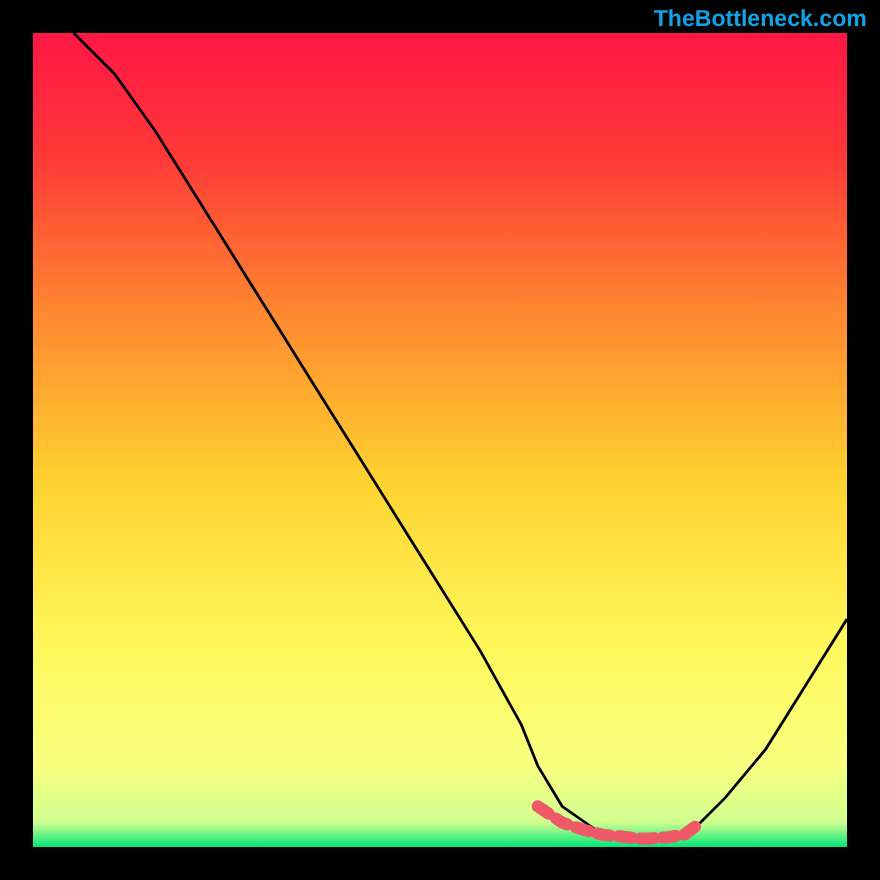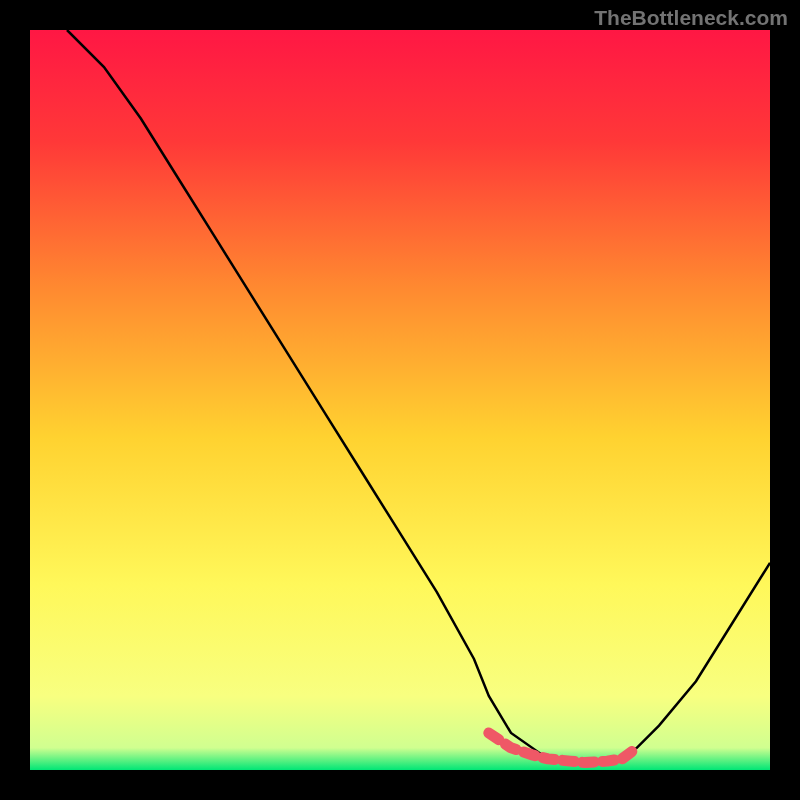--- a/index.html
+++ b/index.html
@@ -14,21 +14,21 @@
   .container {
     width: 800px;
     height: 800px;
     position: relative;
     background: #000;
   }
   .watermark {
     position: absolute;
     top: 6px;
     right: 12px;
-    color: #737373;
+    color: #0ea5e9;
     font-size: 21px;
     font-weight: bold;
     z-index: 10;
   }
   .plot-area {
     position: absolute;
     left: 30px;
     top: 30px;
     width: 740px;
     height: 740px;

